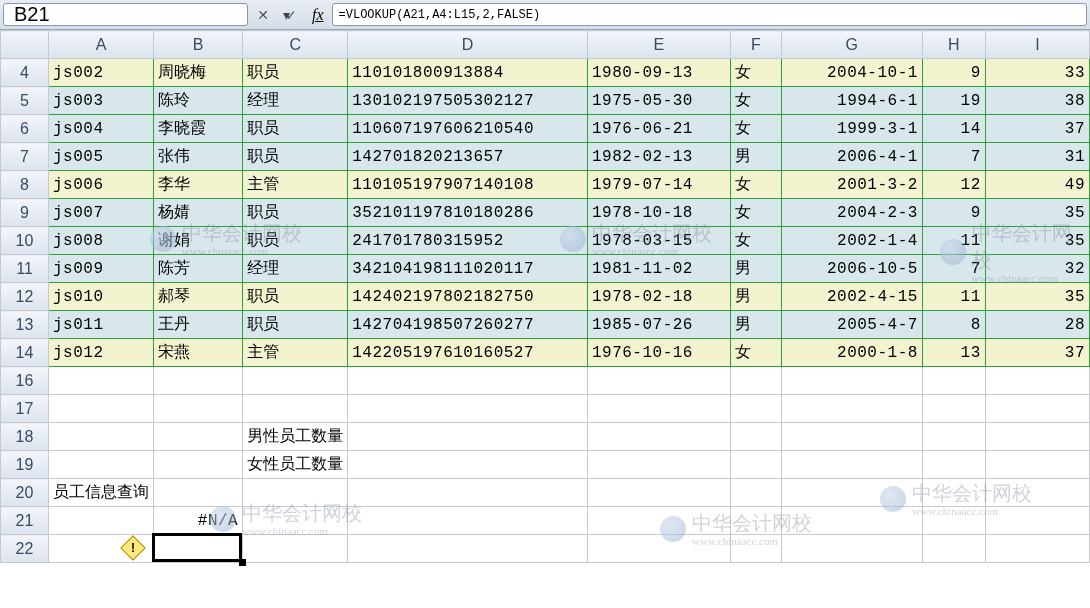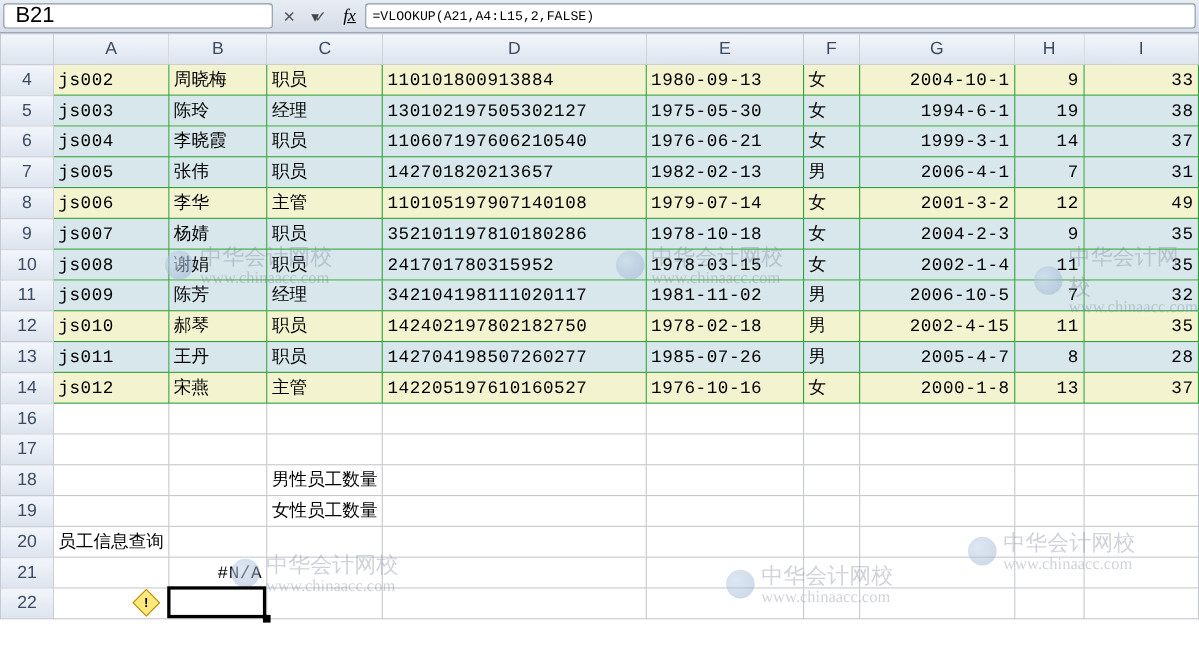--- a/index.html
+++ b/index.html
@@ -170,21 +170,21 @@
     position: absolute;
     color: rgba(120,130,150,0.35);
     font-size: 20px;
     font-family: "SimSun", serif;
     pointer-events: none;
     display: flex;
     align-items: center;
     gap: 6px;
     z-index: 1;
   }
-  .wm .url { font-size: 15px; display:block; color: rgba(120,130,150,0.35); margin-top:-2px;}
+  .wm .url { font-size: 11px; display:block; color: rgba(120,130,150,0.35); margin-top:-2px;}
   .wm-ico {
     width: 26px; height: 26px; border-radius: 50%;
     background: radial-gradient(circle at 35% 35%, rgba(200,215,235,.6), rgba(120,150,190,.4));
   }
 
   .mono { font-family: "Courier New", monospace; letter-spacing: 0.5px; }
 </style>
 </head>
 <body>
 

